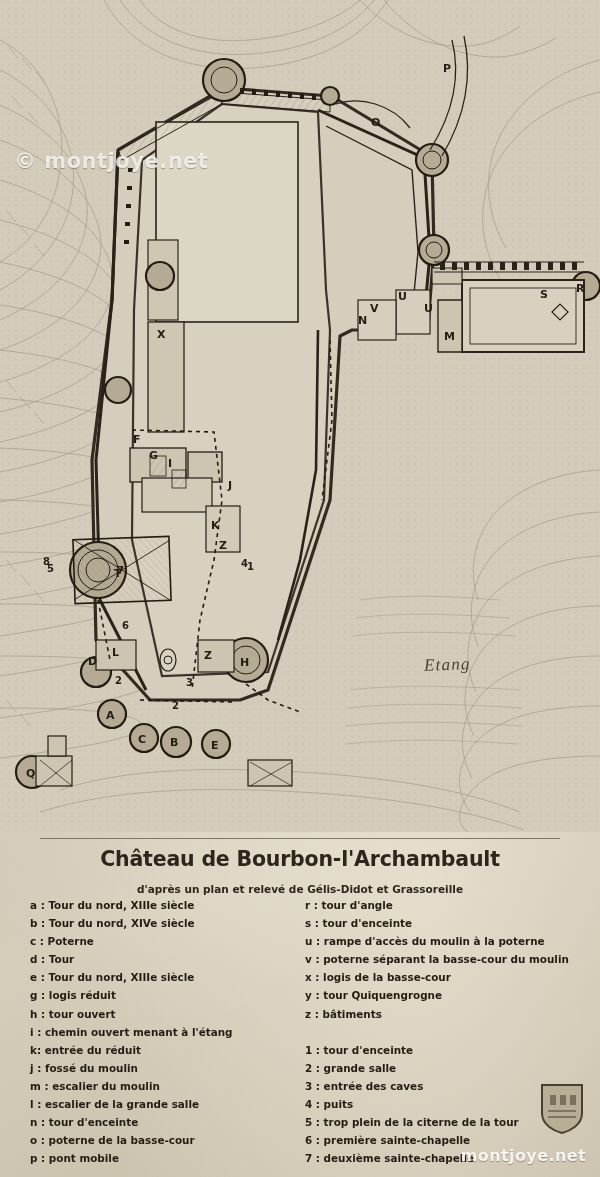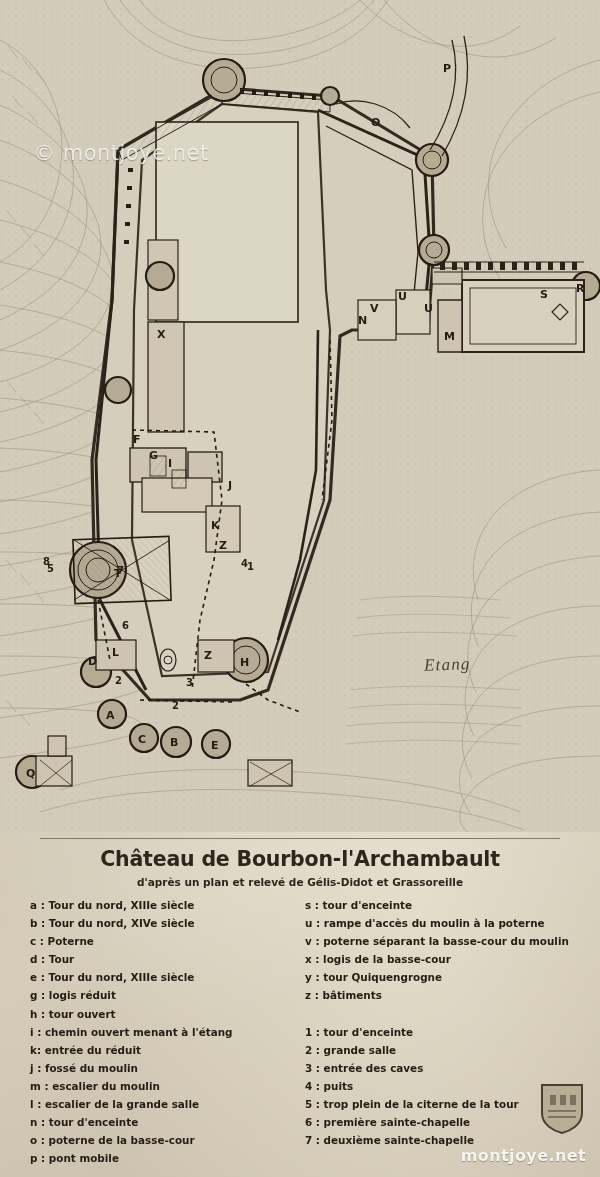--- a/index.html
+++ b/index.html
@@ -29,29 +29,28 @@
     position: absolute;
     left: 0; top: 0;
     width: 600px; height: 832px;
     overflow: hidden;
   }
   #map-svg { position: absolute; left: 0; top: 0; }
 
   .wm-top {
     position: absolute;
     left: 14px;
-    top: 140px;
+    top: 148px;
     font-family: "DejaVu Sans", sans-serif;
     font-size: 21px;
-    font-weight: normal;
+    font-weight: bold;
     color: rgba(250,250,248,0.82);
     text-shadow: 0 1px 1px rgba(90,80,60,0.45);
     letter-spacing: 0.5px;
     white-space: nowrap;
-    margin-left: 19px;
   }
   .wm-top .copy { font-size: 22px; }
 
   .etang-label {
     position: absolute;
     left: 424px;
     top: 655px;
     font-family: "Liberation Serif", serif;
     font-size: 17px;
     font-style: italic;
@@ -76,21 +75,21 @@
     opacity: 0.8;
   }
   #title {
     font-family: "DejaVu Sans", sans-serif;
     font-size: 20.5px;
     font-weight: bold;
     color: #2e261c;
     letter-spacing: -0.2px;
   }
   #subtitle {
-    margin-top: 5px;
+    margin-top: 12px;
     font-family: "DejaVu Sans", sans-serif;
     font-size: 10.5px;
     font-weight: bold;
     color: #2e261c;
   }
 
   
   #legend {
     position: absolute;
     left: 0;
@@ -427,20 +426,21 @@
       <div class="legend-item">k: entrée du réduit</div>
       <div class="legend-item">j : fossé du moulin</div>
       <div class="legend-item">m : escalier du moulin</div>
       <div class="legend-item">l : escalier de la grande salle</div>
       <div class="legend-item">n : tour d'enceinte</div>
       <div class="legend-item">o : poterne de la basse-cour</div>
       <div class="legend-item">p : pont mobile</div>
 
     </div>
     <div class="legend-col col2">
+      <div class="legend-item">r : tour d'angle</div>
       <div class="legend-item">s : tour d'enceinte</div>
       <div class="legend-item">u : rampe d'accès du moulin à la poterne</div>
       <div class="legend-item">v : poterne séparant la basse-cour du moulin</div>
       <div class="legend-item">x : logis de la basse-cour</div>
       <div class="legend-item">y : tour Quiquengrogne</div>
       <div class="legend-item">z : bâtiments</div>
       <div class="legend-gap"></div>
       <div class="legend-item">1 : tour d'enceinte</div>
       <div class="legend-item">2 : grande salle</div>
       <div class="legend-item">3 : entrée des caves</div>

